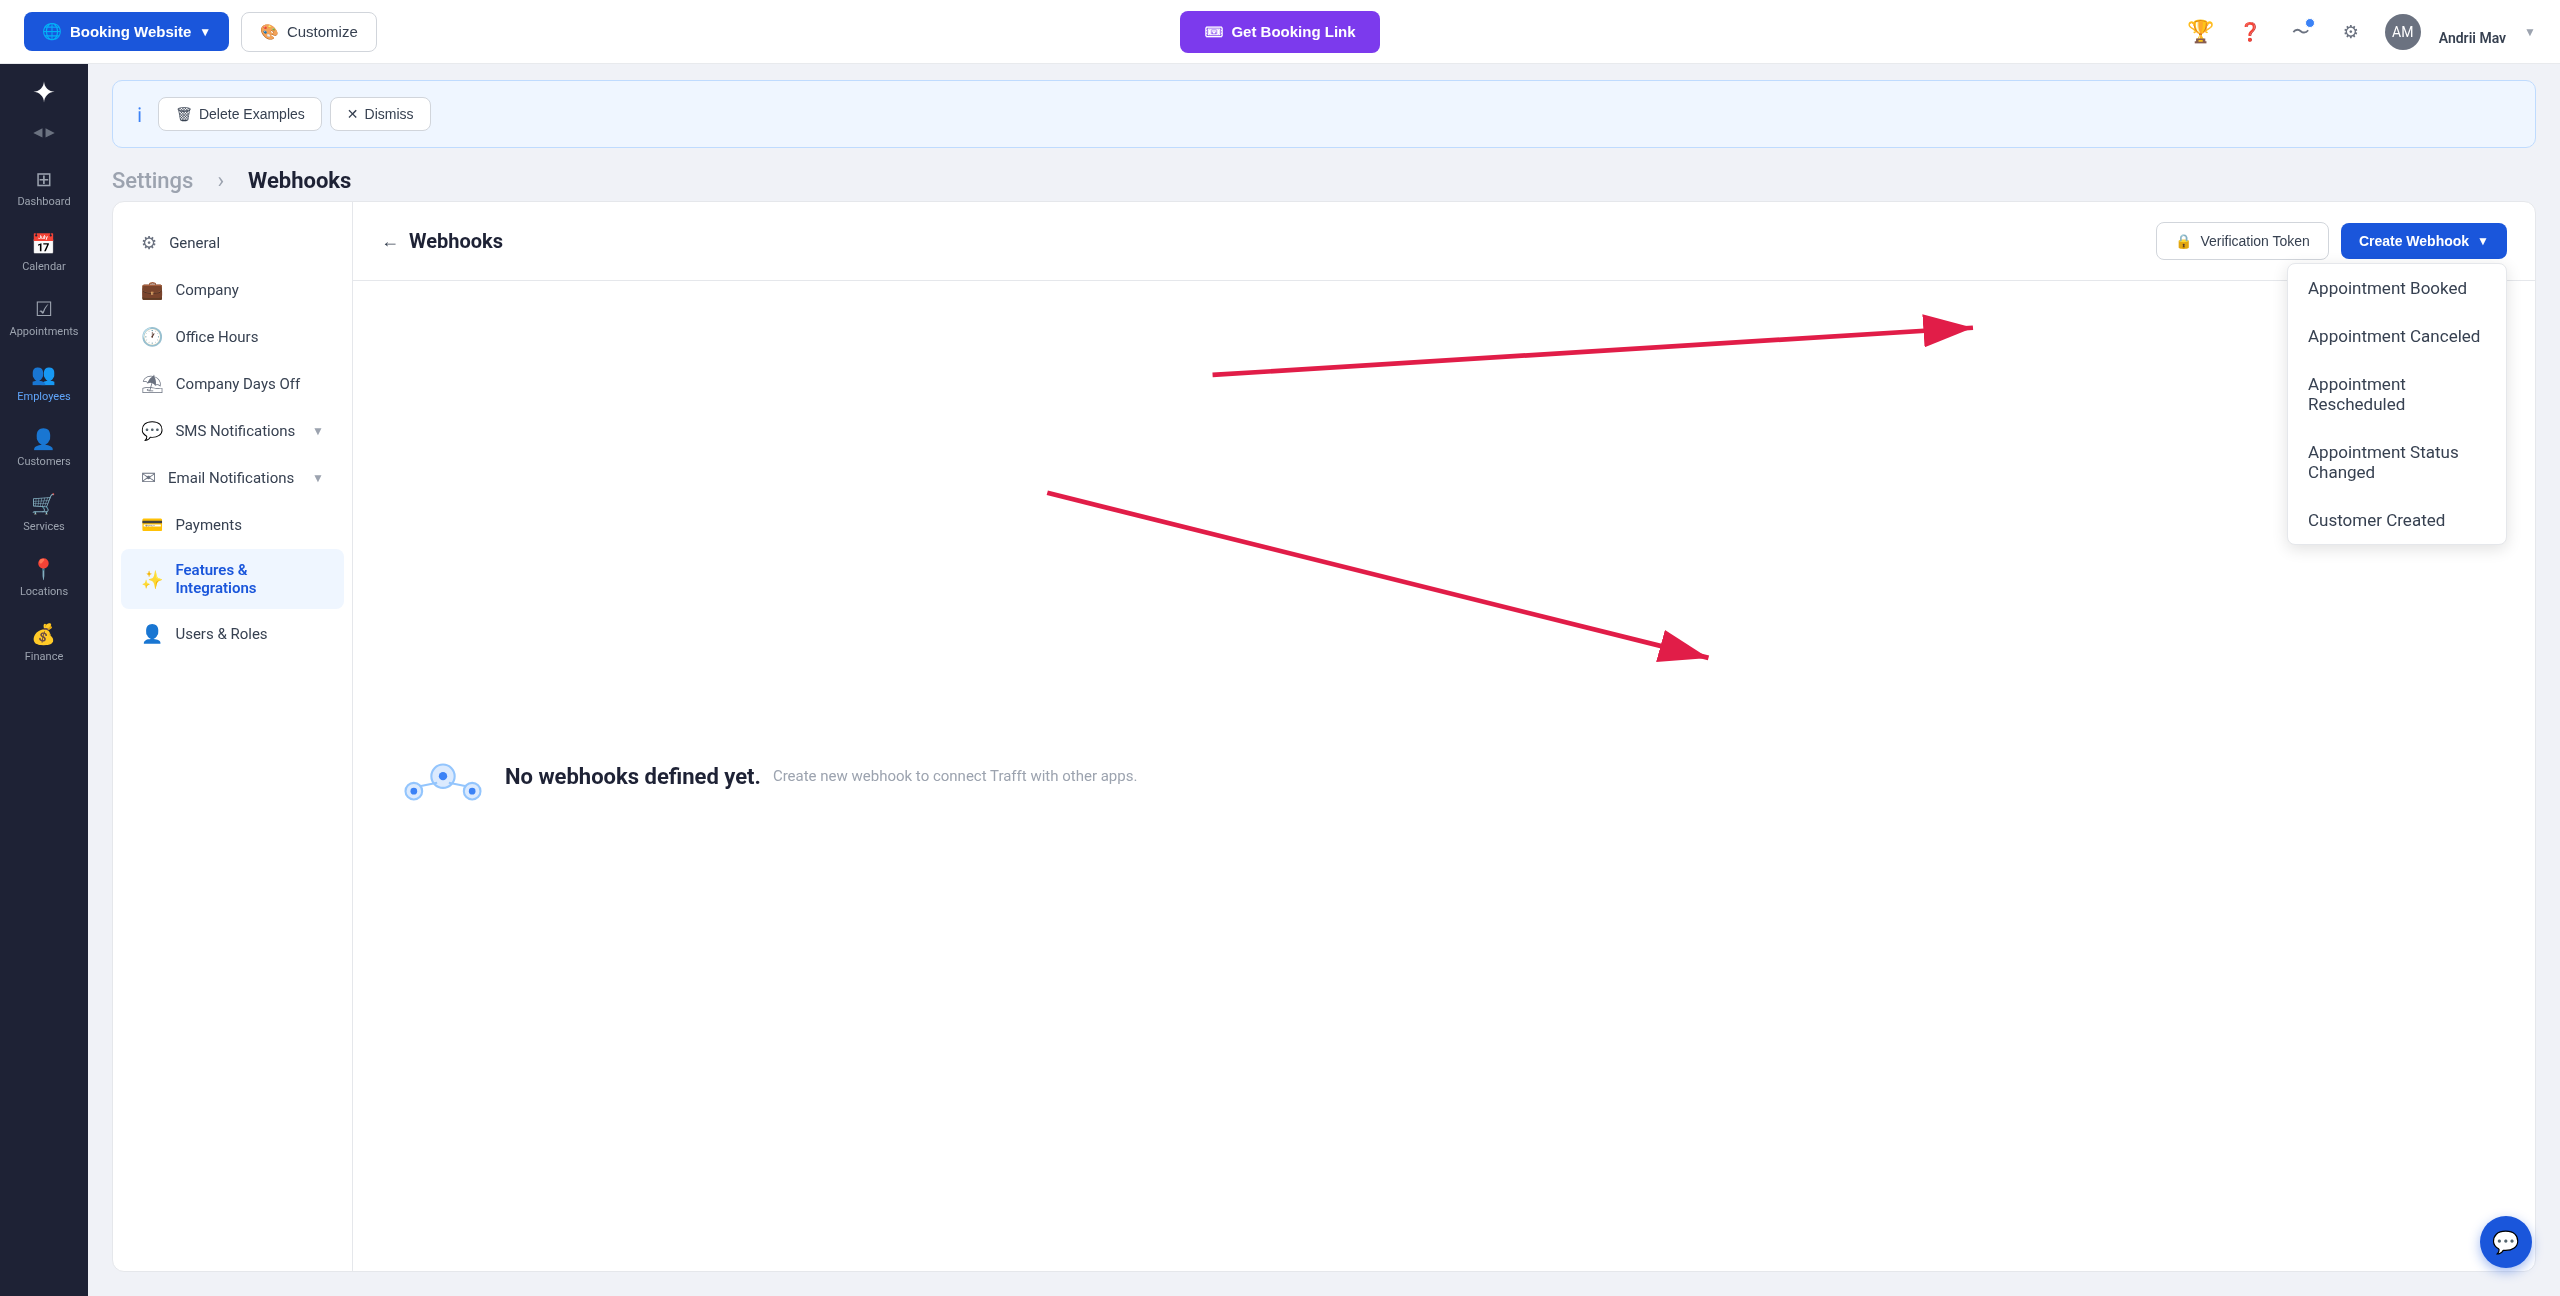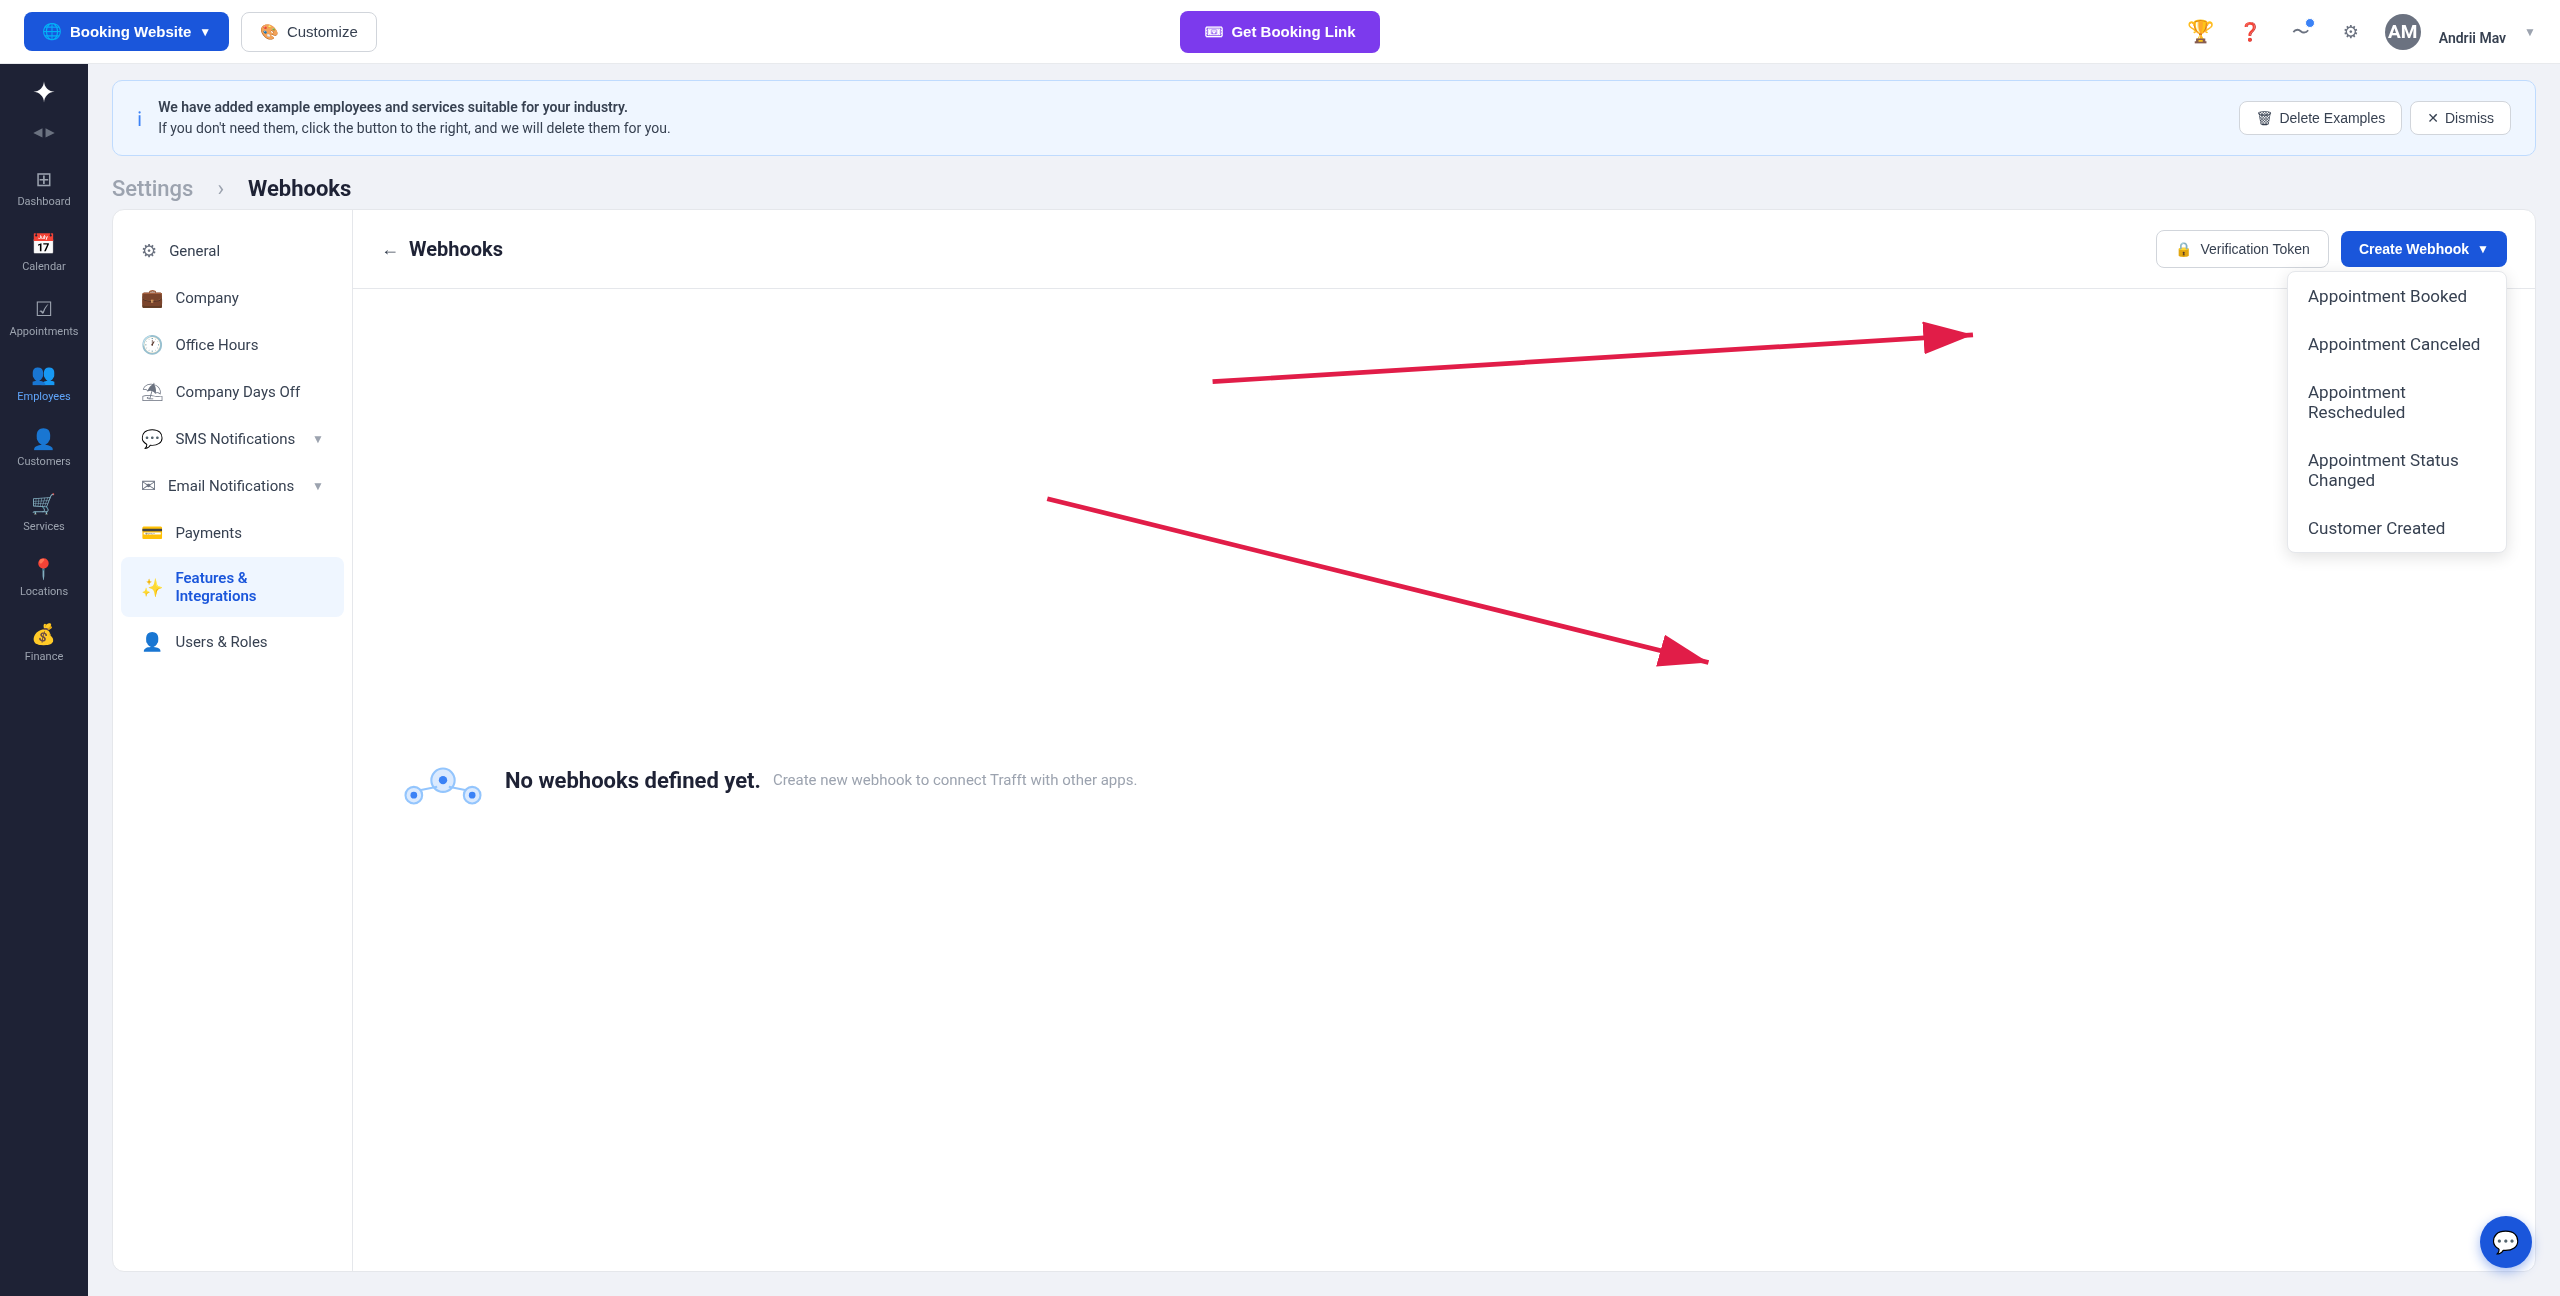--- a/index.html
+++ b/index.html
@@ -55,21 +55,21 @@
       padding: 12px 24px;
       font-size: 15px;
       font-weight: 600;
       display: flex;
       align-items: center;
       gap: 8px;
       cursor: pointer;
     }
     .topnav-right { flex: 1; display: flex; align-items: center; justify-content: flex-end; gap: 18px; }
     .nav-icon { width: 32px; height: 32px; display: flex; align-items: center; justify-content: center; cursor: pointer; color: #6b7280; font-size: 18px; }
-    .avatar { width: 36px; height: 36px; border-radius: 50%; background: #6b7280; color: #fff; display: flex; align-items: center; justify-content: center; font-size: 19px; font-weight: 700; }
+    .avatar { width: 36px; height: 36px; border-radius: 50%; background: #6b7280; color: #fff; display: flex; align-items: center; justify-content: center; font-size: 14px; font-weight: 400; }
     .avatar-name { font-size: 14px; font-weight: 600; color: #374151; margin-top: 13px; }
 
     
     .main-layout { display: flex; flex: 1; overflow: hidden; }
 
     
     .sidebar {
       width: 88px;
       background: #1e2235;
       display: flex;
@@ -400,24 +400,20 @@
     <div class="sidebar-item">
       <span class="icon">💰</span>
       <span class="label">Finance</span>
     </div>
   </div>
 
   <div class="content-area">
 
     <div class="info-banner">
       <span class="info-banner-icon">ℹ</span>
-      <div class="info-banner-text">
-        <strong>We have added example employees and services suitable for your industry.</strong><br>
-        <span>If you don't need them, click the button to the right, and we will delete them for you.</span>
-      </div>
       <div class="info-banner-actions">
         <button class="delete-examples-btn">
           <span>🗑</span>
           <span>Delete Examples</span>
         </button>
         <button class="dismiss-btn">
           <span>✕</span>
           <span>Dismiss</span>
         </button>
       </div>

